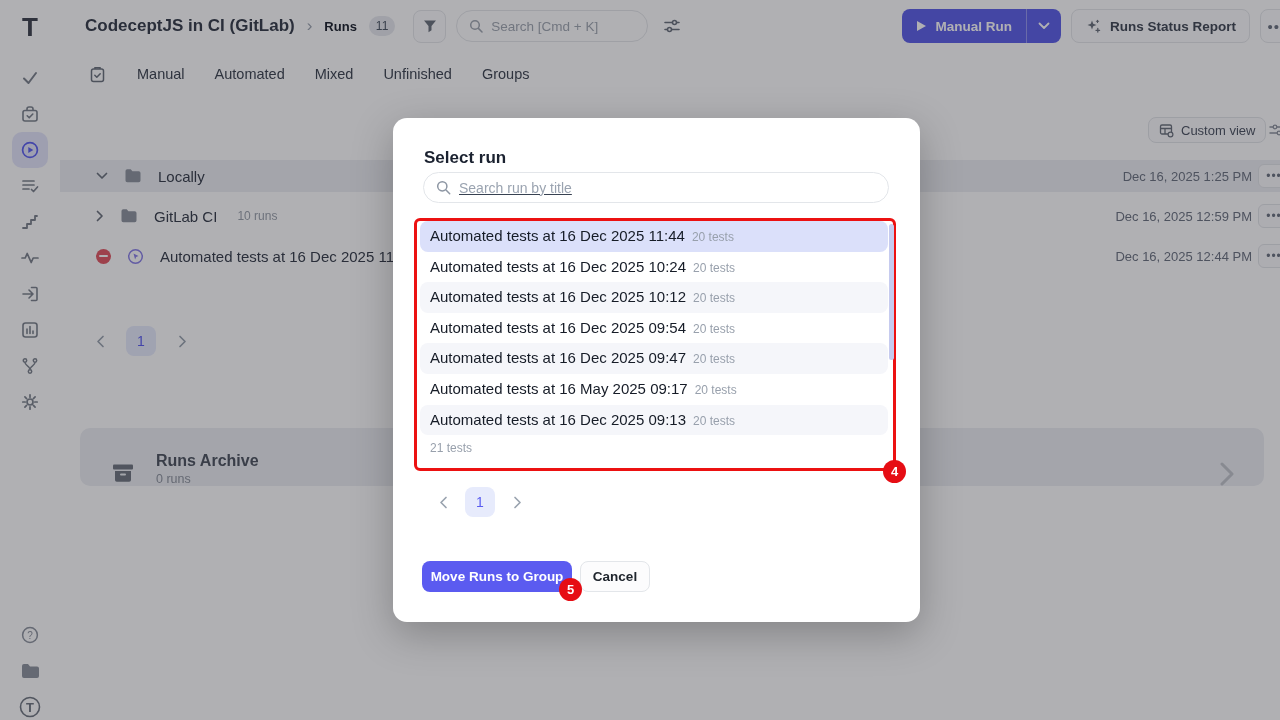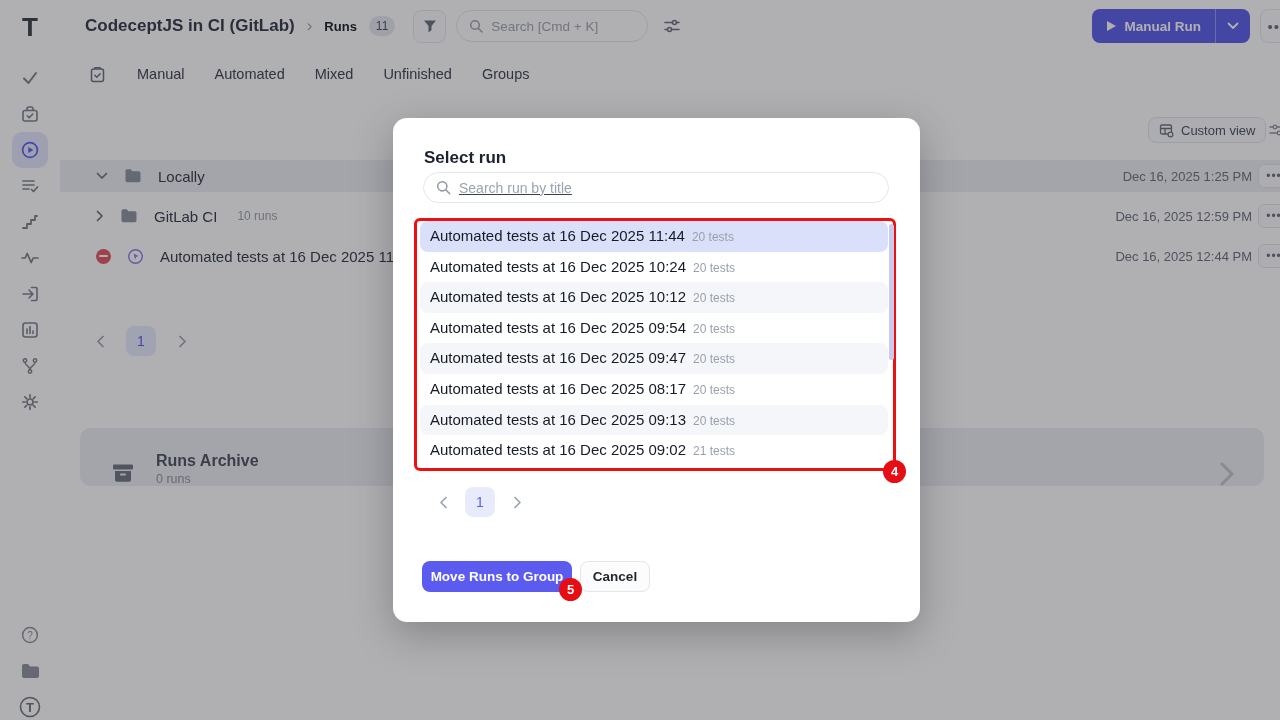--- a/index.html
+++ b/index.html
@@ -266,20 +266,30 @@
       </div>
       <div class="mr-divider"></div>
       <div class="mr-caret">
         <span>
             <svg class="ic" width="12" height="8" viewBox="0 0 12 8">
               <path d="M1.5 1.5L6 6l4.5-4.5" fill="none" stroke="#fff" stroke-width="1.8" stroke-linecap="round" stroke-linejoin="round"></path>
             </svg>
           </span>
       </div>
     </div>
+    <div class="report-btn">
+      <span>
+          <svg class="ic" width="17" height="17" viewBox="0 0 17 17">
+            <path d="M7 2.5l1.2 3.3L11.5 7 8.2 8.2 7 11.5 5.8 8.2 2.5 7l3.3-1.2z" fill="#6a717c"></path>
+            <path d="M12.8 10.5v3.6M11 12.3h3.6" stroke="#6a717c" stroke-width="1.3" stroke-linecap="round"></path>
+            <path d="M12.5 2.2v2.2M11.4 3.3h2.2" stroke="#6a717c" stroke-width="1.1" stroke-linecap="round"></path>
+          </svg>
+        </span>
+      <span>Runs Status Report</span>
+    </div>
     <div class="more-btn">
       <span>•••</span>
     </div>
   </div>
 </div>
 
 <div class="tabs">
   <span>
       <svg class="ic" width="19" height="19" viewBox="0 0 19 19">
         <rect x="3.5" y="4" width="12" height="12.5" rx="2" fill="none" stroke="#6a717c" stroke-width="1.5"></rect>
@@ -434,33 +444,32 @@
         </div>
     </div>
     <div class="mrow alt">
         <div class="mrow-inner">
       <span class="mrow-title">Automated tests at 16 Dec 2025 09:47</span>
       <span class="mrow-count">20 tests</span>
         </div>
     </div>
     <div class="mrow">
         <div class="mrow-inner">
-      <span class="mrow-title">Automated tests at 16 Dec 2025 08:17</span>
+      <span class="mrow-title">Automated tests at 16 May 2025 09:17</span>
       <span class="mrow-count">20 tests</span>
         </div>
     </div>
     <div class="mrow alt">
         <div class="mrow-inner">
       <span class="mrow-title">Automated tests at 16 Dec 2025 09:13</span>
       <span class="mrow-count">20 tests</span>
         </div>
     </div>
     <div class="mrow">
         <div class="mrow-inner">
-      <span class="mrow-title">Automated tests at 16 Dec 2025 09:02</span>
       <span class="mrow-count">21 tests</span>
         </div>
     </div>
   </div>
 
   <div class="m-scrollbar"></div>
   <div class="anno-rect"></div>
   <div class="badge badge4">4</div>
 
   <div class="pager m-pager">

